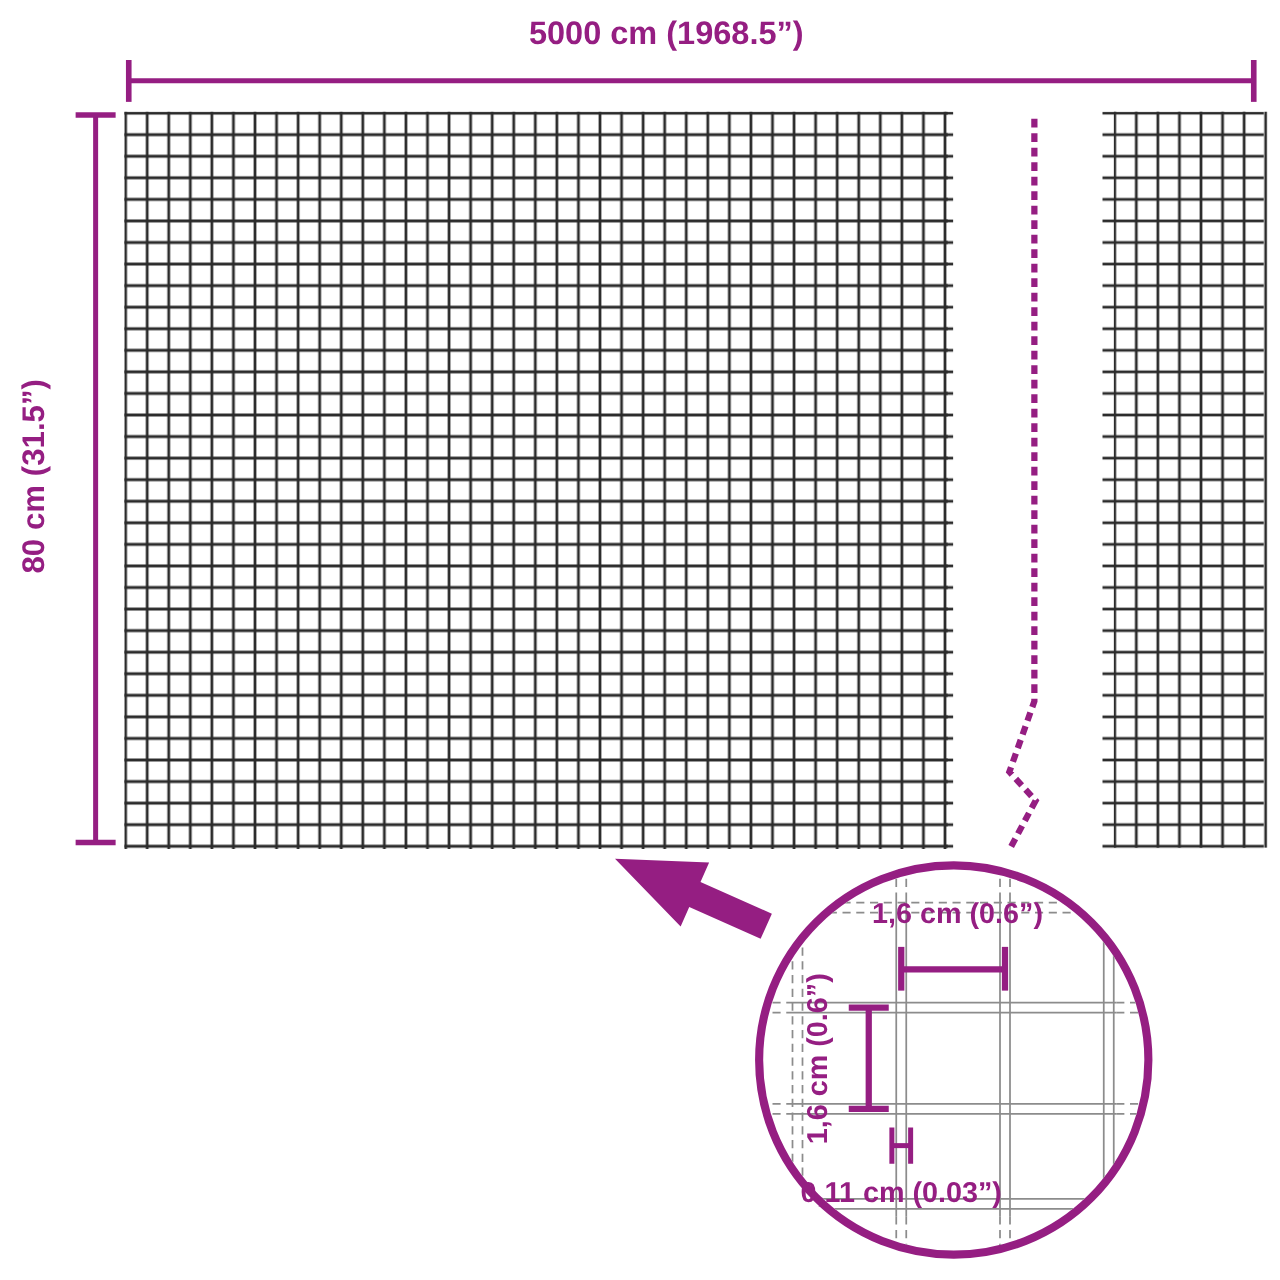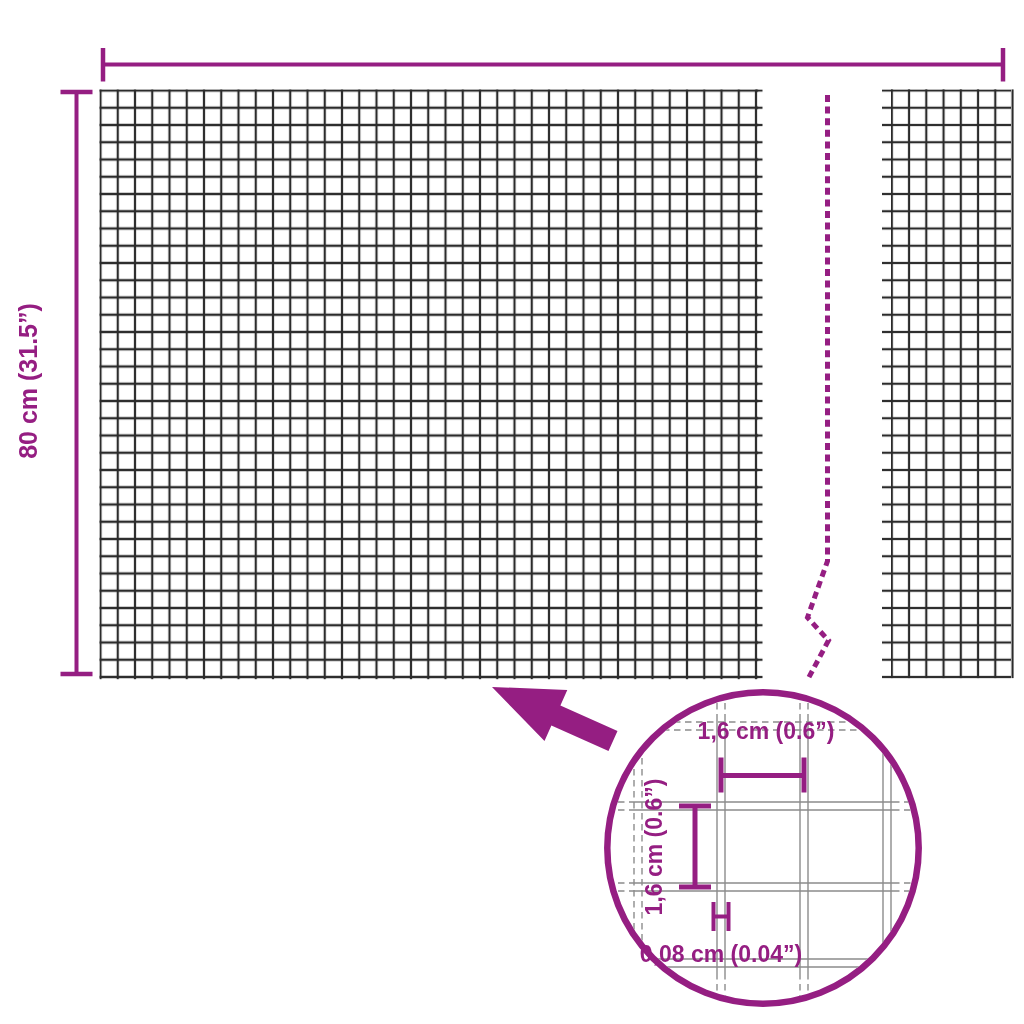--- a/index.html
+++ b/index.html
@@ -111,21 +111,22 @@
       <line x1="679" y1="887" x2="711" y2="887"></line>
     </g>
 
     <g class="accent-stroke" fill="none" stroke-width="4">
       <line x1="713.5" y1="902" x2="713.5" y2="931"></line>
       <line x1="728.5" y1="902" x2="728.5" y2="931"></line>
       <line x1="713.5" y1="916.5" x2="728.5" y2="916.5"></line>
     </g>
   </svg>
 
+  <div class="dim-label lbl-main" style="left:533px;top:26px;">5000 cm (1968.5”)</div>
 
   <div class="dim-label vertical lbl-left" style="left:28px;top:381px;">80 cm (31.5”)</div>
 
   <div class="dim-label lbl-detail" style="left:766px;top:731px;">1,6 cm (0.6”)</div>
 
   <div class="dim-label vertical lbl-detail" style="left:654px;top:847px;">1,6 cm (0.6”)</div>
 
-  <div class="dim-label lbl-detail" style="left:721px;top:954px;">0,08 cm (0.04”)</div>
+  <div class="dim-label lbl-detail" style="left:721px;top:954px;">0,11 cm (0.03”)</div>
 </div>
 
 </body></html>

